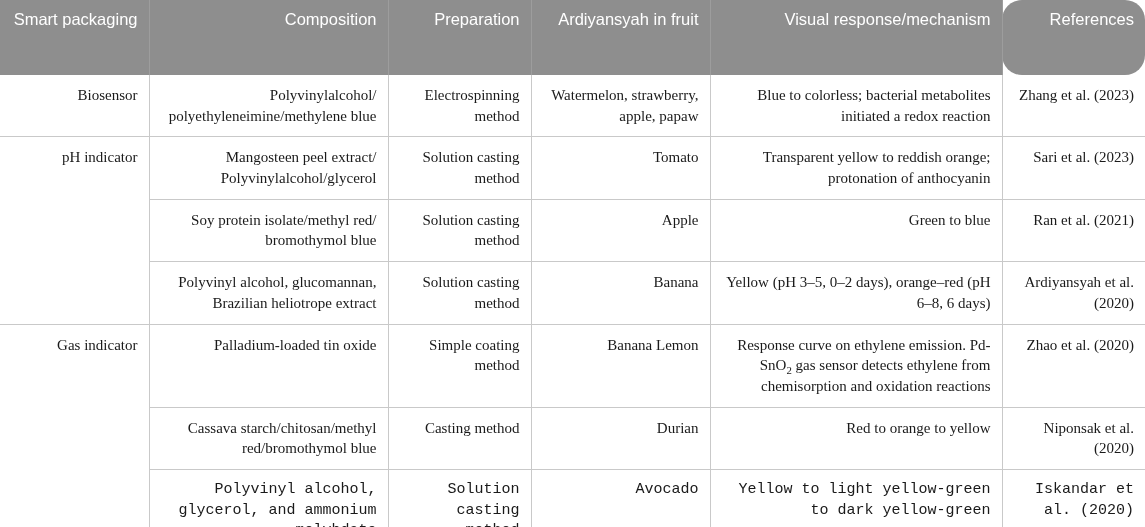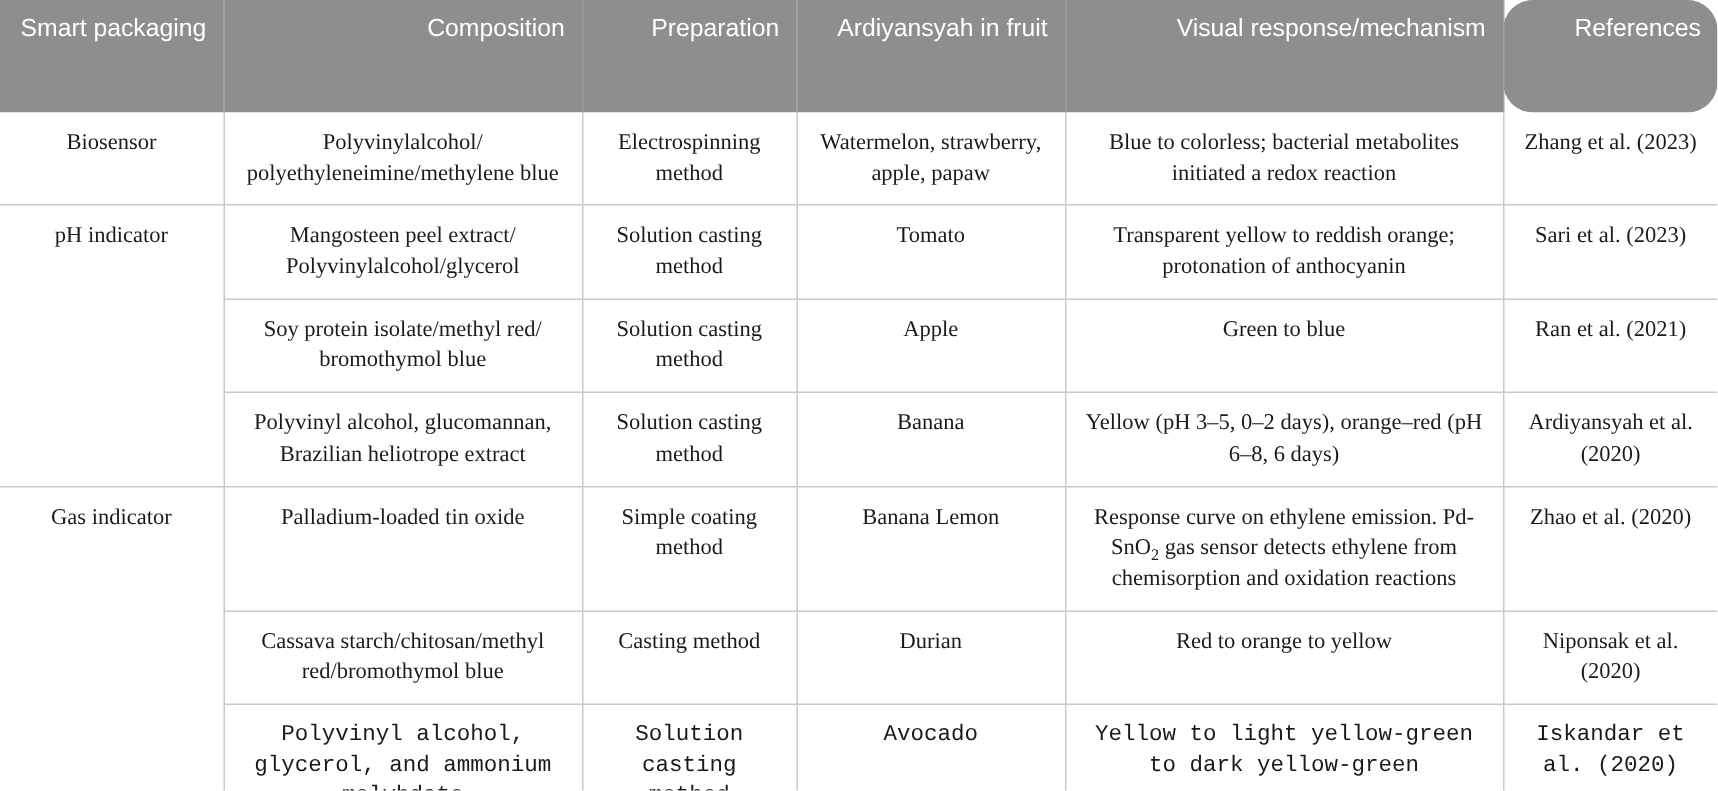--- a/index.html
+++ b/index.html
@@ -39,21 +39,21 @@
     padding: 9px 11px 10px 11px;
     height: 75px;
     box-sizing: border-box;
     border-right: 1px solid #9d9d9d;
   }
   thead th.last-head { border-right: 0; border-radius: 20px; }
 
   tbody td {
     font-size: 15px;
     line-height: 1.38;
-    text-align: center;
+    text-align: right;
     vertical-align: top;
     padding: 10px 11px 10px 11px;
     border-right: 1px solid #c9c9c9;
     border-bottom: 1px solid #c9c9c9;
     background: #ffffff;
     word-wrap: break-word;
     overflow-wrap: break-word;
   }
   tbody td.col-last { border-right: 0; }
   tbody td.group-cell {

